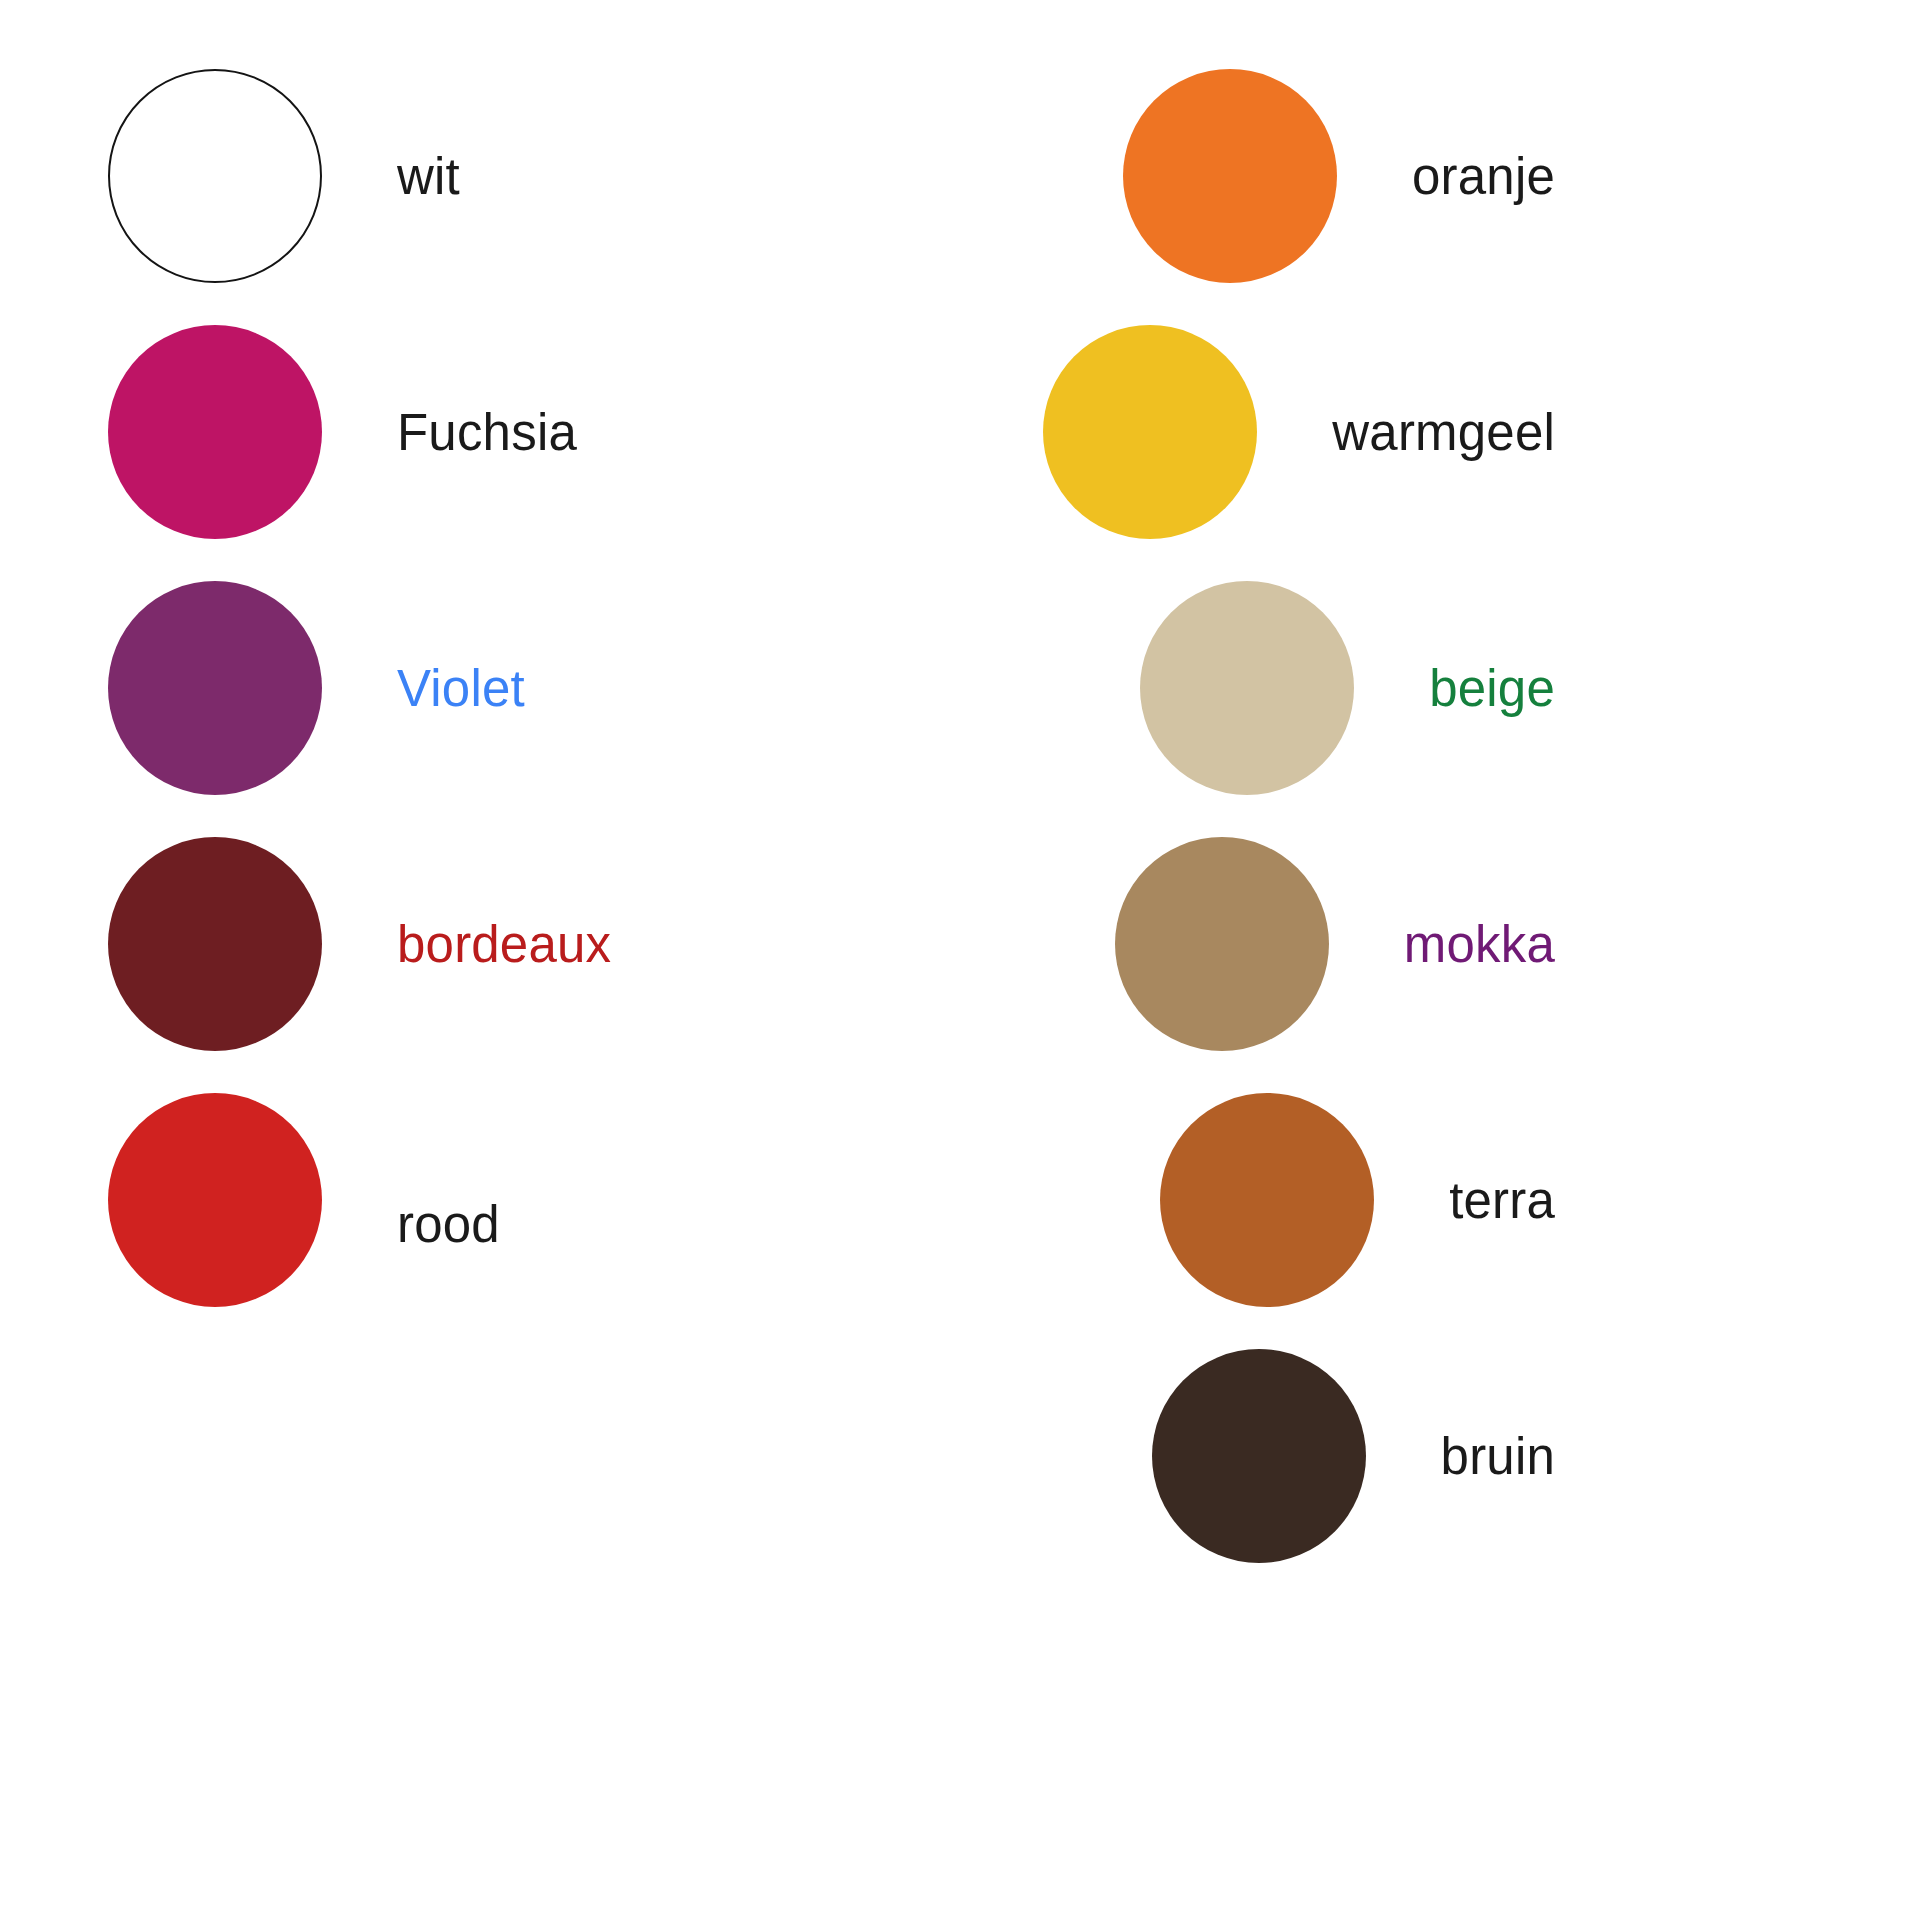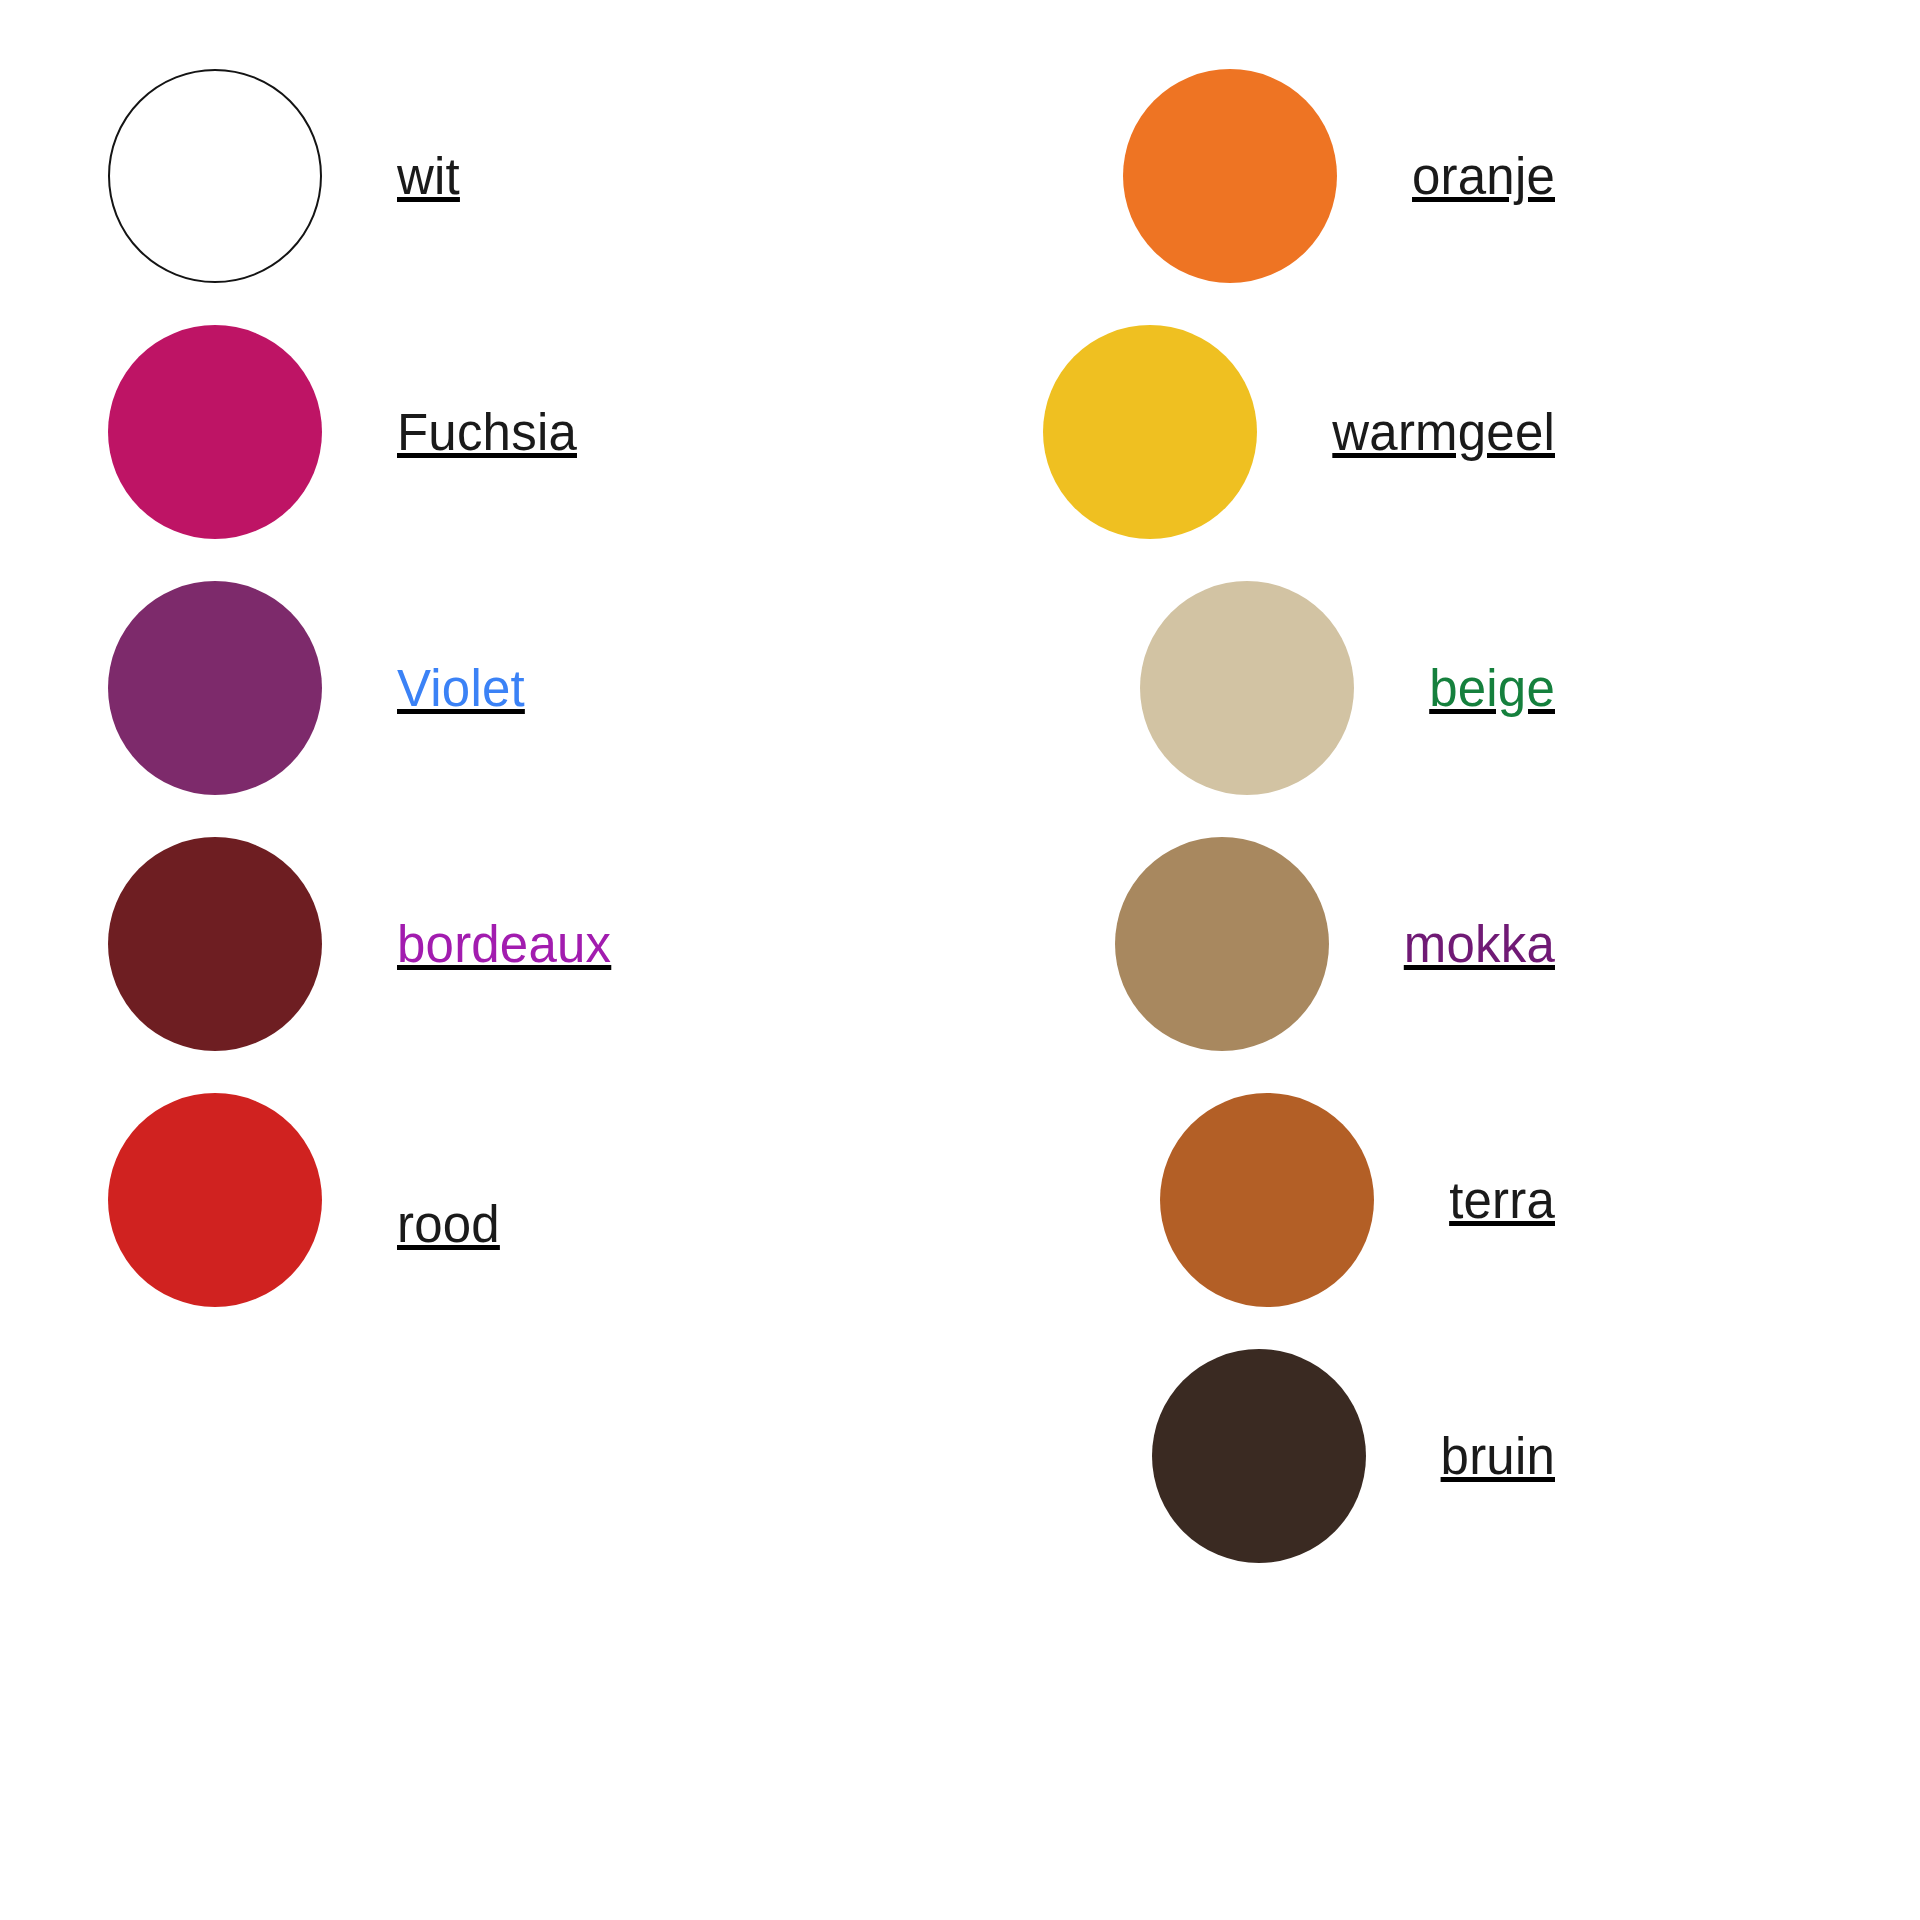--- a/index.html
+++ b/index.html
@@ -12,21 +12,20 @@
     background: #ffffff;
     font-family: "Liberation Sans", sans-serif;
     overflow: hidden;
   }
 
   #palette-board {
     position: relative;
     width: 1555px;
     height: 1920px;
     box-sizing: border-box;
-    text-decoration: underline;
   }
 
   .palette-columns {
     display: flex;
     flex-direction: row;
     width: 100%;
     height: 100%;
     padding-top: 68px;
     box-sizing: border-box;
   }
@@ -92,21 +91,21 @@
       <div class="swatch-row">
         <div class="swatch-dot" style="background: rgb(190, 20, 101);"></div>
         <div class="swatch-label" style="color: rgb(26, 26, 26);">Fuchsia</div>
       </div>
       <div class="swatch-row">
         <div class="swatch-dot" style="background: rgb(125, 42, 107);"></div>
         <div class="swatch-label" style="color: #3b82f6;">Violet</div>
       </div>
       <div class="swatch-row">
         <div class="swatch-dot" style="background: rgb(110, 30, 34);"></div>
-        <div class="swatch-label" style="color: #a21caf;">bordeaux</div>
+        <div class="swatch-label" style="color: #b91c1c;">bordeaux</div>
       </div>
       <div class="swatch-row">
         <div class="swatch-dot" style="background: rgb(208, 34, 32);"></div>
         <div class="swatch-label" style="color: rgb(26, 26, 26); margin-top: 48px;">rood</div>
       </div>
     </div>
 
     <div class="palette-column right">
       <div class="swatch-row">
         <div class="swatch-dot" style="background: rgb(238, 116, 35);"></div>

